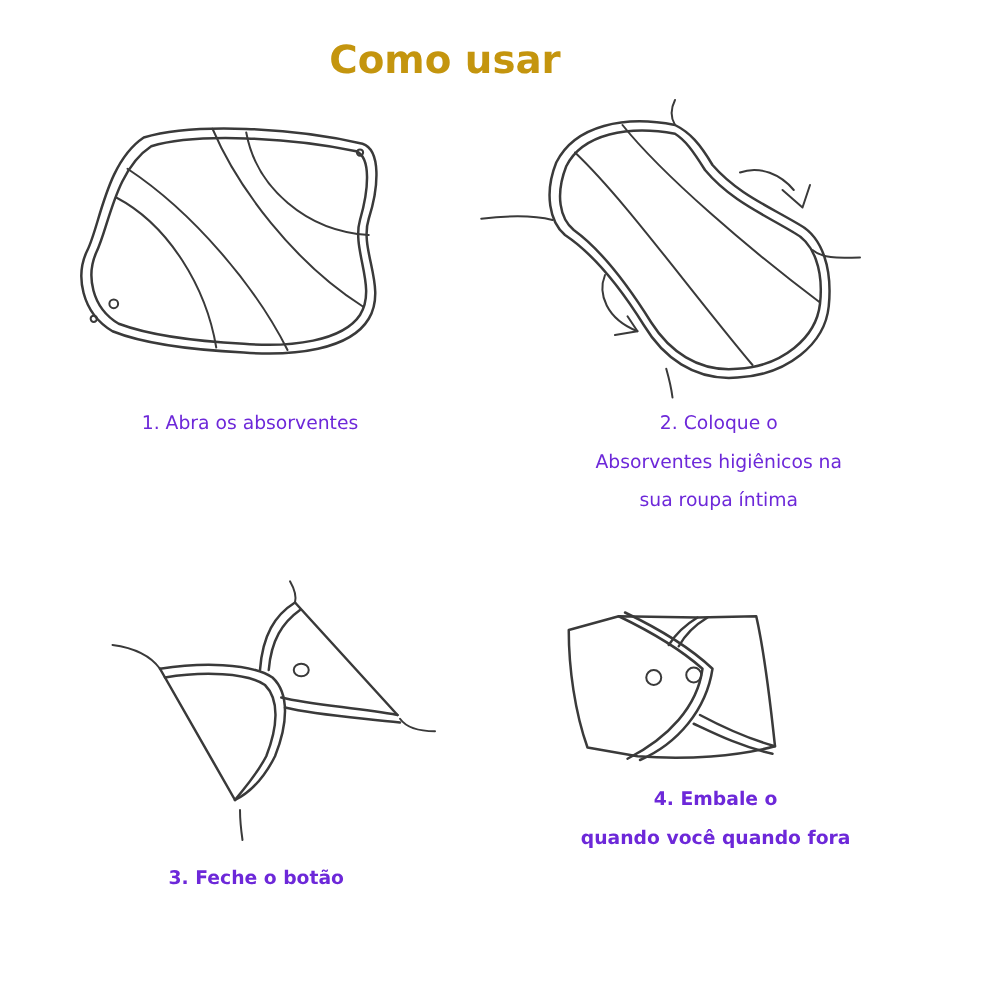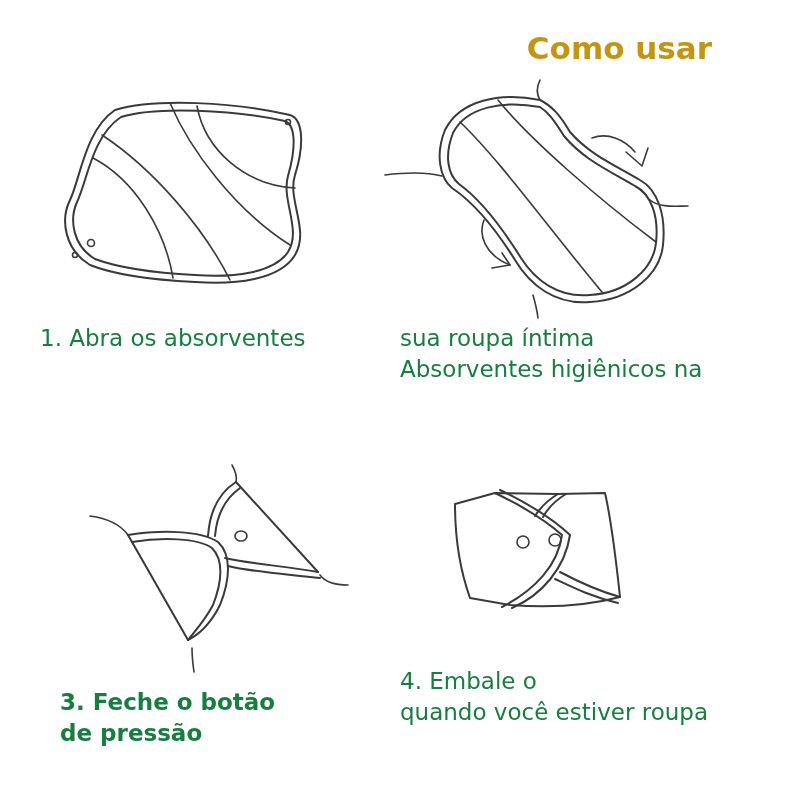--- a/index.html
+++ b/index.html
@@ -1,22 +1,22 @@
 <!DOCTYPE html>
 <html><head>
 <meta charset="utf-8">
 <style>
   html, body { margin:0; padding:0; background:#ffffff; }
   body { width:800px; height:800px; position:relative; overflow:hidden;
          font-family:"DejaVu Sans","Liberation Sans",sans-serif; color:#1f1f1f; }
-  .title { position:absolute; left:0; width:712px; top:30px; text-align:right;
+  .title { position:absolute; left:0; width:712px; top:30px; text-align:center;
            font-family:"DejaVu Sans",sans-serif; font-weight:bold; font-size:31px; color:#c4950e; }
   .illus { position:absolute; }
   .illus svg { display:block; }
-  .caption { position:absolute; font-size:23px; line-height:31px; color:#15803d; }
+  .caption { position:absolute; text-align:center; font-size:15px; line-height:31px; color:#6d28d9; }
   .caption span { display:block; white-space:nowrap; }
   .stroke { fill:none; stroke:#3a3a3a; stroke-width:2; stroke-linecap:round; stroke-linejoin:round; }
   .thin { fill:none; stroke:#3a3a3a; stroke-width:1.6; stroke-linecap:round; stroke-linejoin:round; }
 </style>
 </head>
 <body>
 
 <div class="title">Como usar</div>
 
 <div class="illus" style="left:55px;top:90px;">
@@ -80,25 +80,25 @@
     <ellipse class="thin" cx="83" cy="62" rx="6" ry="6"></ellipse>
     <ellipse class="thin" cx="115" cy="60" rx="6" ry="6"></ellipse>
   </svg>
 </div>
 
 <div class="caption" style="left:40px;width:320px;top:323px;">
   <span>1. Abra os absorventes</span>
 </div>
 
 <div class="caption" style="left:400px;width:350px;top:323px;">
+  <span>2. Coloque o</span>
+  <span>Absorventes higiênicos na</span>
   <span>sua roupa íntima</span>
-  <span>Absorventes higiênicos na</span>
 </div>
 
 <div class="caption" style="left:60px;width:290px;top:687px;font-weight:bold;">
   <span>3. Feche o botão</span>
-  <span>de pressão</span>
 </div>
 
-<div class="caption" style="left:400px;width:345px;top:666px;">
+<div class="caption" style="left:400px;width:345px;top:624px;font-weight:bold;">
   <span>4. Embale o</span>
-  <span>quando você estiver roupa</span>
+  <span>quando você quando fora</span>
 </div>
 
 </body></html>

